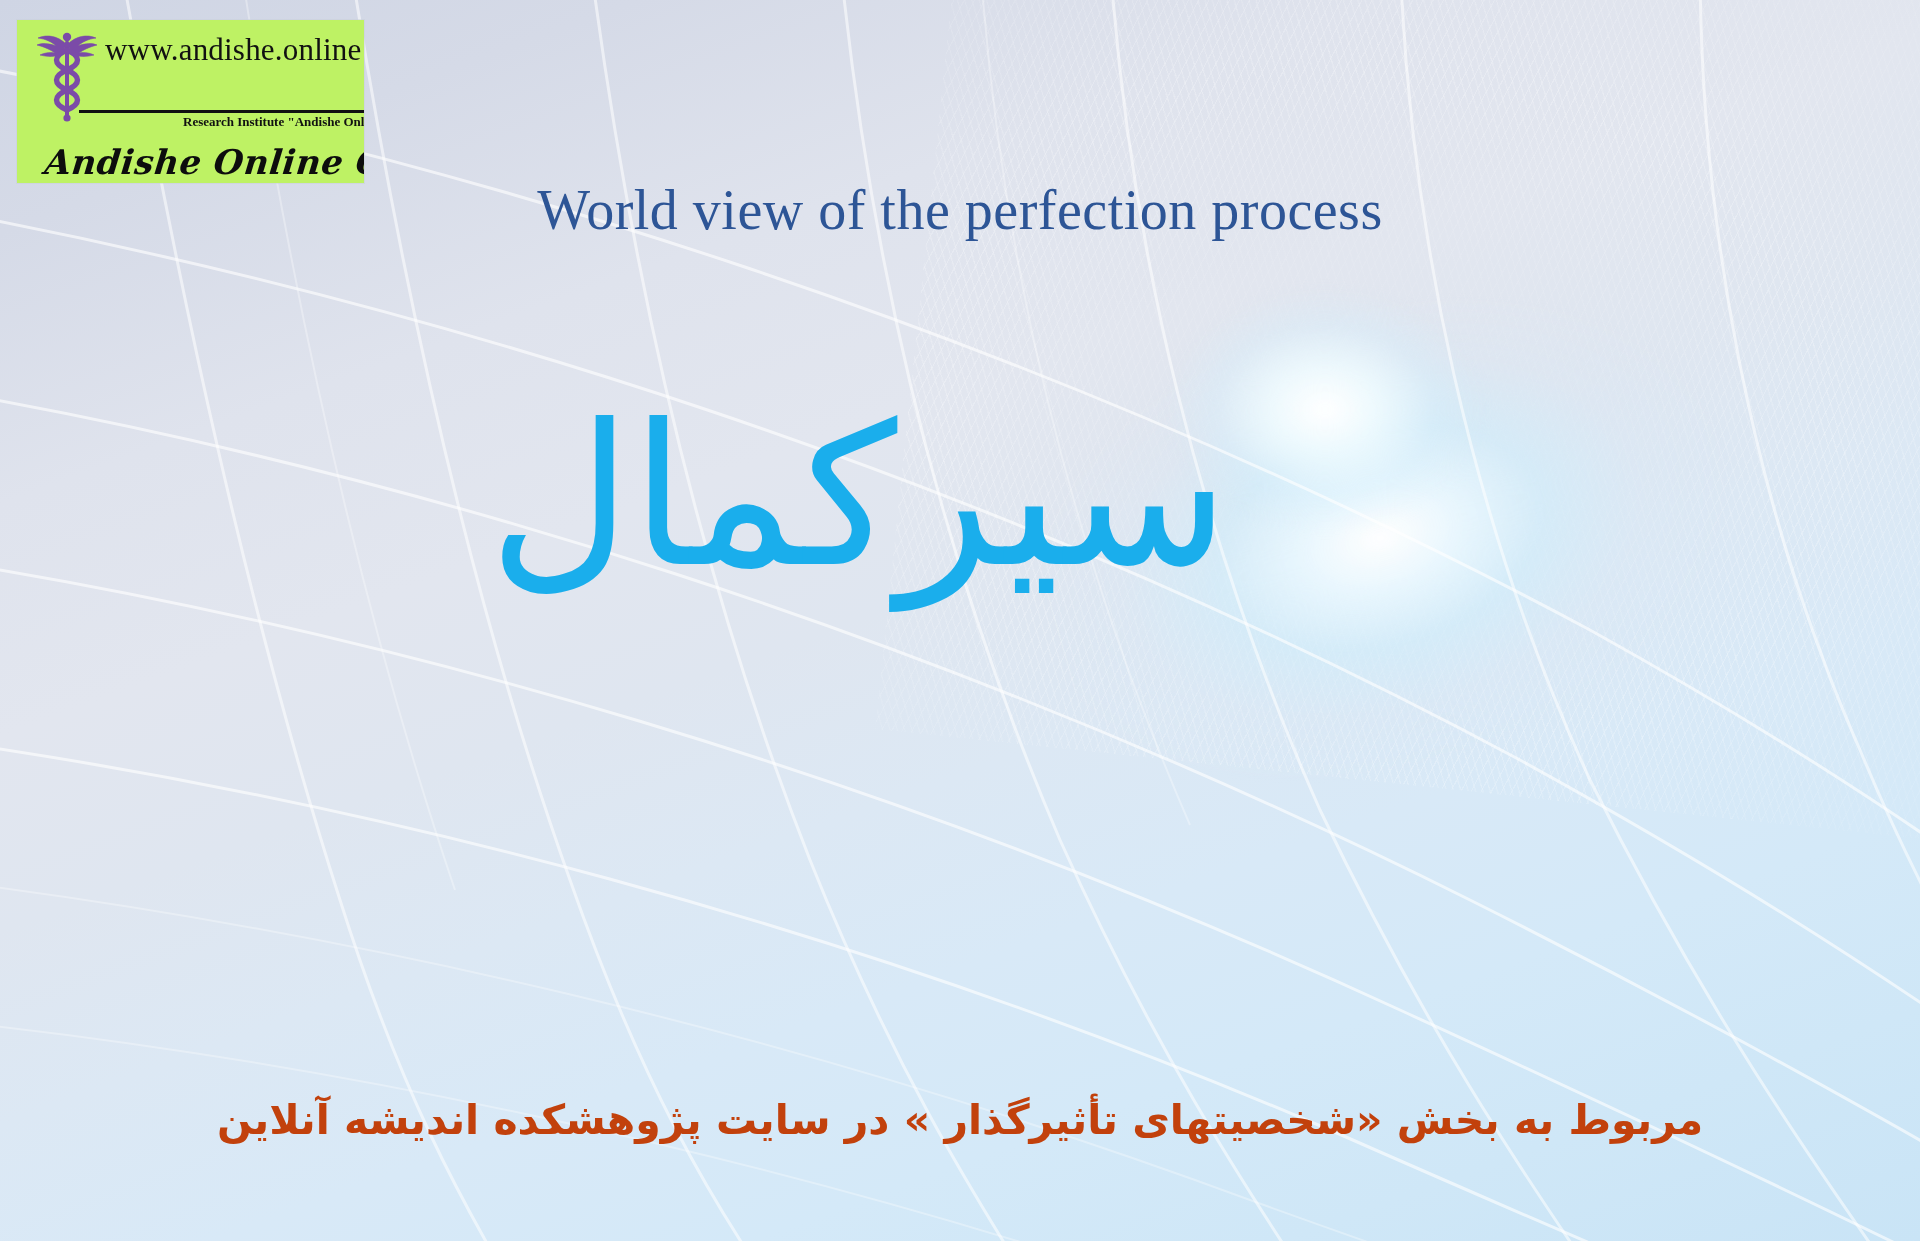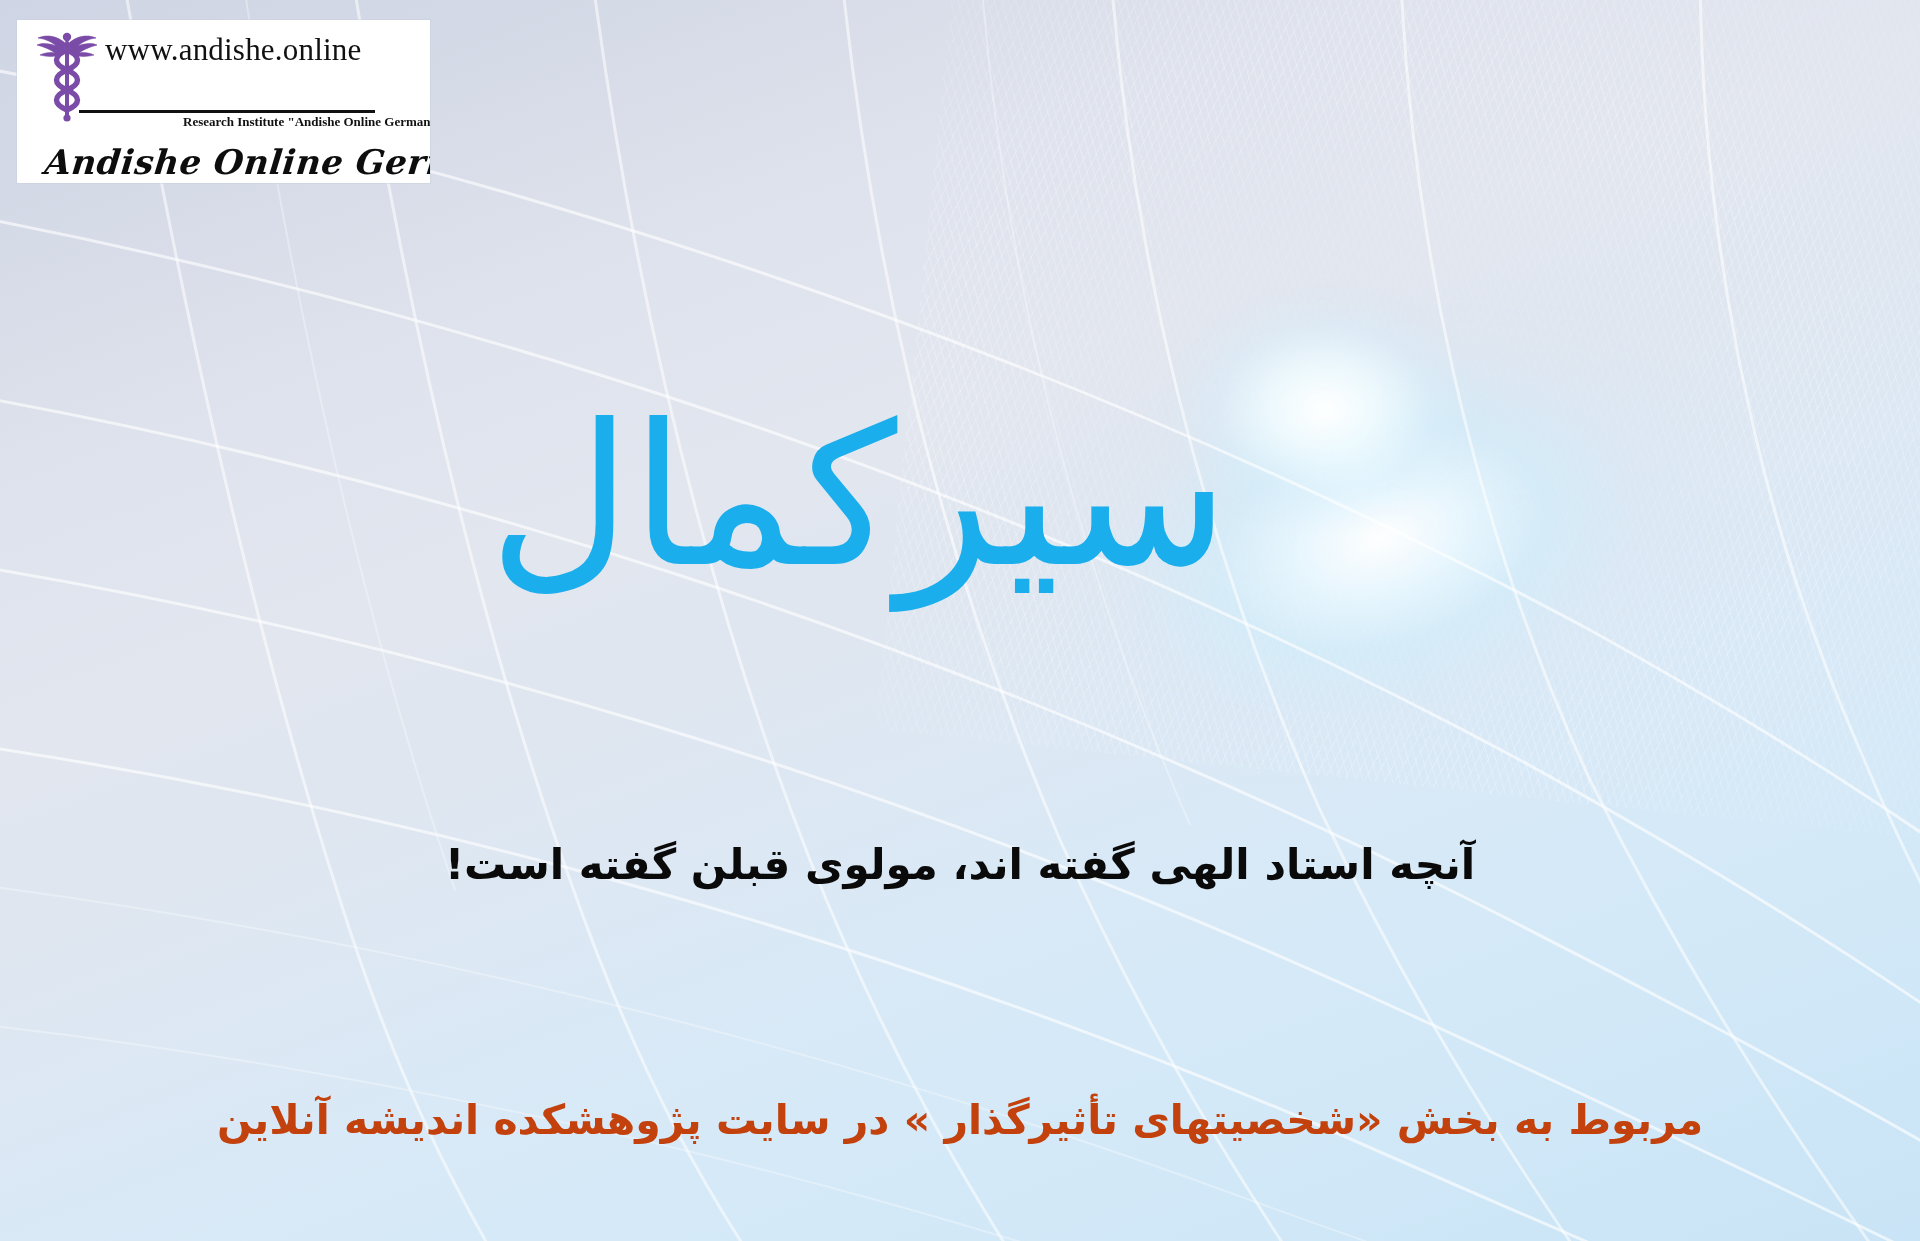--- a/index.html
+++ b/index.html
@@ -82,23 +82,23 @@
     inset: 0;
     pointer-events: none;
   }
   .bg-lines svg { display: block; width: 100%; height: 100%; }
 
   
   .logo-card {
     position: absolute;
     left: 17px;
     top: 20px;
-    width: 413px;
+    width: 347px;
     height: 163px;
-    background: #ffffff;
+    background: #bef264;
     box-shadow: 0 0 0 1px rgba(200,206,216,0.45);
     overflow: hidden;
   }
   .logo-row {
     position: relative;
     height: 110px;
   }
   .caduceus {
     position: absolute;
     left: 18px;
@@ -301,25 +301,25 @@
         </svg>
       </span>
 
       <span class="logo-url">www.andishe.online</span>
       <span class="logo-rule"></span>
       <span class="logo-sub">Research Institute  "Andishe Online Germany"</span>
     </div>
     <span class="logo-script">Andishe Online Germany</span>
   </div>
 
+  <div class="en-title">World view of the perfection process</div>
 
   <div class="hero">
     <span class="hero-inner">
       <span class="hero-cyan">سیرکمال</span>
       <span style="visibility:hidden;font-size:196px;">&nbsp;جهانبینی&nbsp;سیرکمال&nbsp;</span>
     </span>
   </div>
 
-  <div class="fa-sub">آنچه استاد الهی گفته اند، مولوی قبلن گفته است!</div>
 
   <div class="fa-credit">مربوط به بخش «شخصیتهای تأثیرگذار » در سایت پژوهشکده اندیشه آنلاین</div>
 
 </div>
 
 </body></html>

